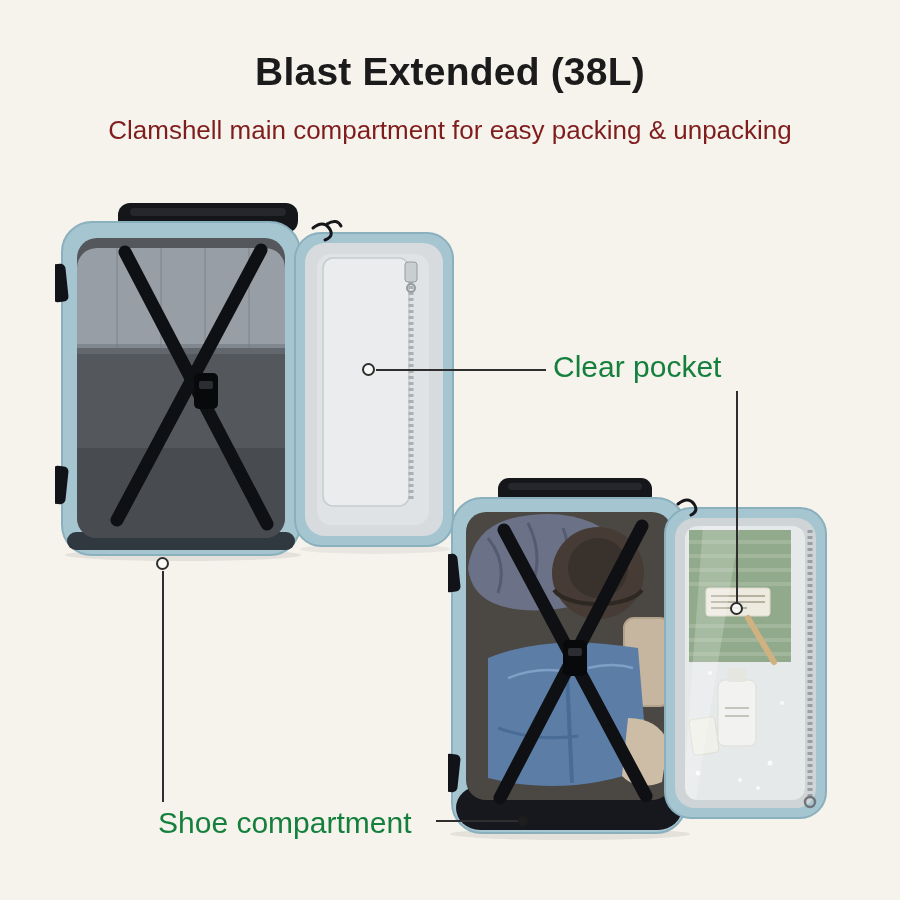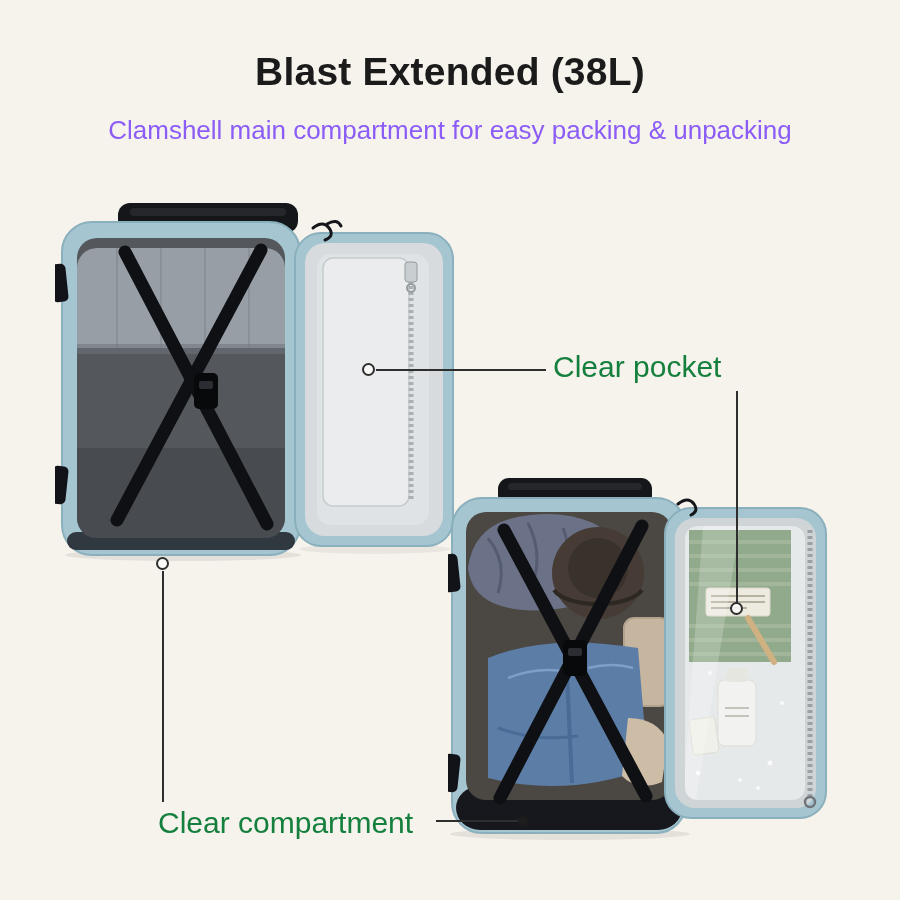--- a/index.html
+++ b/index.html
@@ -8,21 +8,21 @@
   .canvas {
     position:relative; width:900px; height:900px;
     background:var(--background,#f6f2ec); overflow:hidden; margin:0 auto;
   }
   .title {
     position:absolute; top:50px; left:0; width:100%; text-align:center;
     font-size:39px; font-weight:700; color:var(--heading_text,#1b1b1b); letter-spacing:.2px;
   }
   .subtitle {
     position:absolute; top:115px; left:0; width:100%; text-align:center;
-    font-size:26px; font-weight:400; color:#8b5cf6;
+    font-size:26px; font-weight:400; color:#7f1d1d;
   }
   .bag { position:absolute; display:block; }
   .bag.empty  { left:55px;  top:198px; width:405px; height:365px; }
   .bag.packed { left:448px; top:468px; width:382px; height:372px; }
   .ann-label { position:absolute; font-size:30px; line-height:1.2; color:#15803d; white-space:nowrap; }
   .clear-pocket-label { left:553px; top:349px; }
   .shoe-label { left:158px; top:805px; }
   .leader { position:absolute; background:var(--annotation_line,#2e2e2e); }
   .cp-hline { left:376px; top:369px; width:170px; height:2px; }
   .cp-vline { left:736px; top:391px; width:2px; height:212px; }
@@ -164,19 +164,19 @@
     </g>
     <path d="M230,36 q10,-8 16,0 q5,7 -3,11" fill="none" stroke="#15161a" stroke-width="3" stroke-linecap="round"></path>
   </svg>
 
   <div class="ann-label clear-pocket-label">Clear pocket</div>
   <div class="leader cp-hline"></div>
   <div class="marker cp-marker-a"></div>
   <div class="leader cp-vline"></div>
   <div class="marker cp-marker-b"></div>
 
-  <div class="ann-label shoe-label">Clear compartment</div>
+  <div class="ann-label shoe-label">Shoe compartment</div>
   <div class="leader sc-vline"></div>
   <div class="marker sc-marker"></div>
   <div class="leader sc-hline"></div>
   <div class="marker filled sc-dot"></div>
 
 </div>
 
 </body></html>

